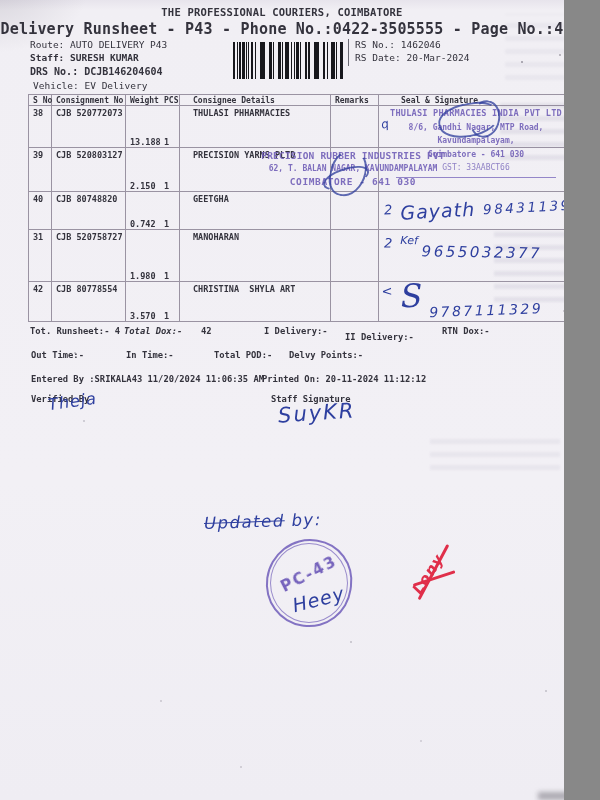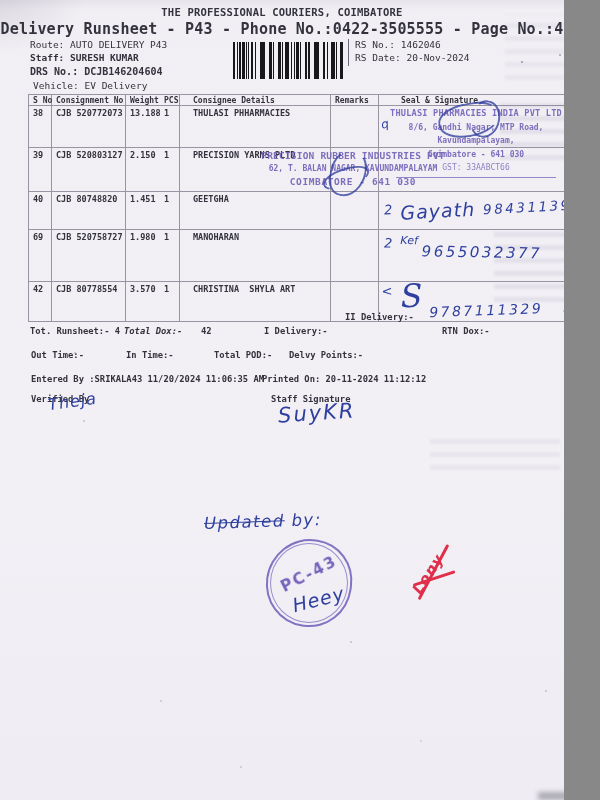--- a/index.html
+++ b/index.html
@@ -34,21 +34,21 @@
     position:absolute;left:28px;top:94px;width:546px;
     display:grid;
     grid-template-columns:23px 74px 54px 151px 48px 196px;
     grid-template-rows:11px 42px 44px 38px 52px 40px;
     border-top:1px solid #9a93a2;border-left:1px solid #9a93a2;
     font-size:8.5px;font-weight:bold;
   }
   .cell{border-right:1px solid #9a93a2;border-bottom:1px solid #9a93a2;
         padding:2px 0 0 4px;white-space:pre;overflow:visible;}
   .cell.h{font-size:8px;padding-top:1px;}
-  .cell.wt{display:flex;gap:0;}
+  .cell.wt{display:flex;gap:0;align-items:flex-end;}
   .cell.wt .w{display:inline-block;width:34px;}
   .cell.cons{padding-left:13px;}
   .cell.seal,.cell.rem{padding-left:0;}
 
   
   .fline{font-size:8.8px;font-weight:bold;white-space:pre;}
 
   
   .stamp{color:rgba(116,99,185,.92);text-align:center;filter:blur(.25px);pointer-events:none;}
   .thulasi{left:374px;top:107px;width:204px;line-height:13.5px;}
@@ -122,21 +122,21 @@
 
   <div class="abs title t1">THE PROFESSIONAL COURIERS, COIMBATORE</div>
   <div class="abs title t2">Delivery Runsheet - P43 - Phone No.:0422-3505555 - Page No.:4</div>
   <div class="abs meta route">Route: AUTO DELIVERY P43</div>
   <div class="abs meta staff">Staff: SURESH KUMAR</div>
   <div class="abs meta drs">DRS No.: DCJB146204604</div>
   <div class="abs meta vehicle">Vehicle: EV Delivery</div>
   <div class="abs barcode"></div>
   <div class="abs rs-divider"></div>
   <div class="abs meta rsno">RS No.: 1462046</div>
-  <div class="abs meta rsdate">RS Date: 20-Nov-2024</div>
+  <div class="abs meta rsdate">RS Date: 20-Mar-2024</div>
 
   <div class="rtable">
     <div class="cell h">S No</div>
     <div class="cell h">Consignment No</div>
     <div class="cell h wt"><span class="w">Weight</span><span>PCS</span></div>
     <div class="cell h cons">Consignee Details</div>
     <div class="cell h">Remarks</div>
     <div class="cell h" style="padding-left:22px;">Seal &amp; Signature</div>
 
     <div class="cell">38</div>
@@ -148,26 +148,26 @@
 
     <div class="cell">39</div>
     <div class="cell">CJB 520803127</div>
     <div class="cell wt"><span class="w">2.150</span><span>1</span></div>
     <div class="cell cons">PRECISION YARNS PLTD</div>
     <div class="cell rem"></div>
     <div class="cell seal"></div>
 
     <div class="cell">40</div>
     <div class="cell">CJB 80748820</div>
-    <div class="cell wt"><span class="w">1.451</span><span>1</span></div>
+    <div class="cell wt"><span class="w">0.742</span><span>1</span></div>
     <div class="cell cons">GEETGHA</div>
     <div class="cell rem"></div>
     <div class="cell seal"></div>
 
-    <div class="cell">69</div>
+    <div class="cell">31</div>
     <div class="cell">CJB 520758727</div>
     <div class="cell wt"><span class="w">1.980</span><span>1</span></div>
     <div class="cell cons">MANOHARAN</div>
     <div class="cell rem"></div>
     <div class="cell seal"></div>
 
     <div class="cell">42</div>
     <div class="cell">CJB 80778554</div>
     <div class="cell wt"><span class="w">3.570</span><span>1</span></div>
     <div class="cell cons">CHRISTINA  SHYLA ART</div>
@@ -211,21 +211,21 @@
   <div class="abs hand sig42 sig-row">
     <span class="pref">&lt;</span>
     <span class="sflourish">S</span>
     <span class="phone42">9787111329</span>
   </div>
 
   <div class="abs fline" style="left:30px;top:326px;">Tot. Runsheet:- 4</div>
   <div class="abs fline" style="left:124px;top:326px;font-style:italic;">Total Dox:-</div>
   <div class="abs fline" style="left:201px;top:326px;">42</div>
   <div class="abs fline" style="left:236px;top:326px;margin-left:28px;">I Delivery:-</div>
-  <div class="abs fline" style="left:345px;top:312px;">II Delivery:-</div>
+  <div class="abs fline" style="left:345px;top:332px;">II Delivery:-</div>
   <div class="abs fline" style="left:442px;top:326px;">RTN Dox:-</div>
 
   <div class="abs fline" style="left:31px;top:350px;">Out Time:-</div>
   <div class="abs fline" style="left:126px;top:350px;">In Time:-</div>
   <div class="abs fline" style="left:214px;top:350px;">Total POD:-</div>
   <div class="abs fline" style="left:289px;top:350px;">Delvy Points:-</div>
 
   <div class="abs fline" style="left:31px;top:374px;">Entered By :SRIKALA43 11/20/2024 11:06:35 AM</div>
   <div class="abs fline" style="left:262px;top:374px;">Printed On: 20-11-2024 11:12:12</div>
 

